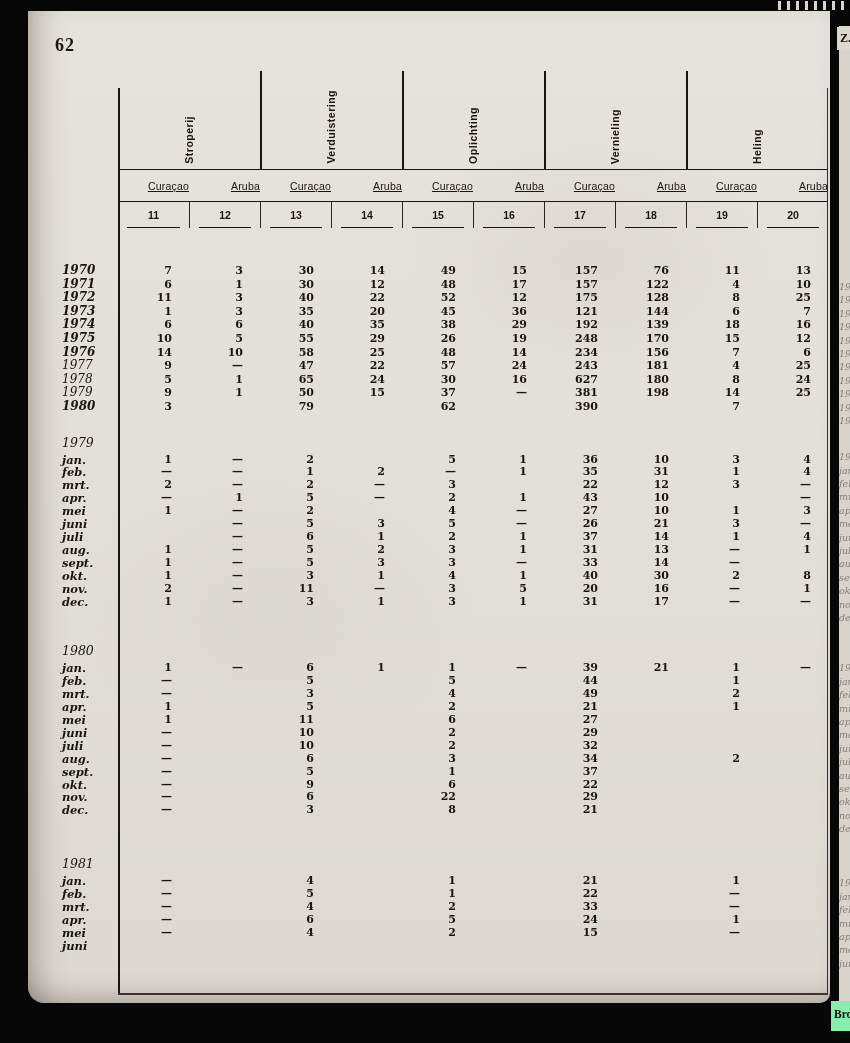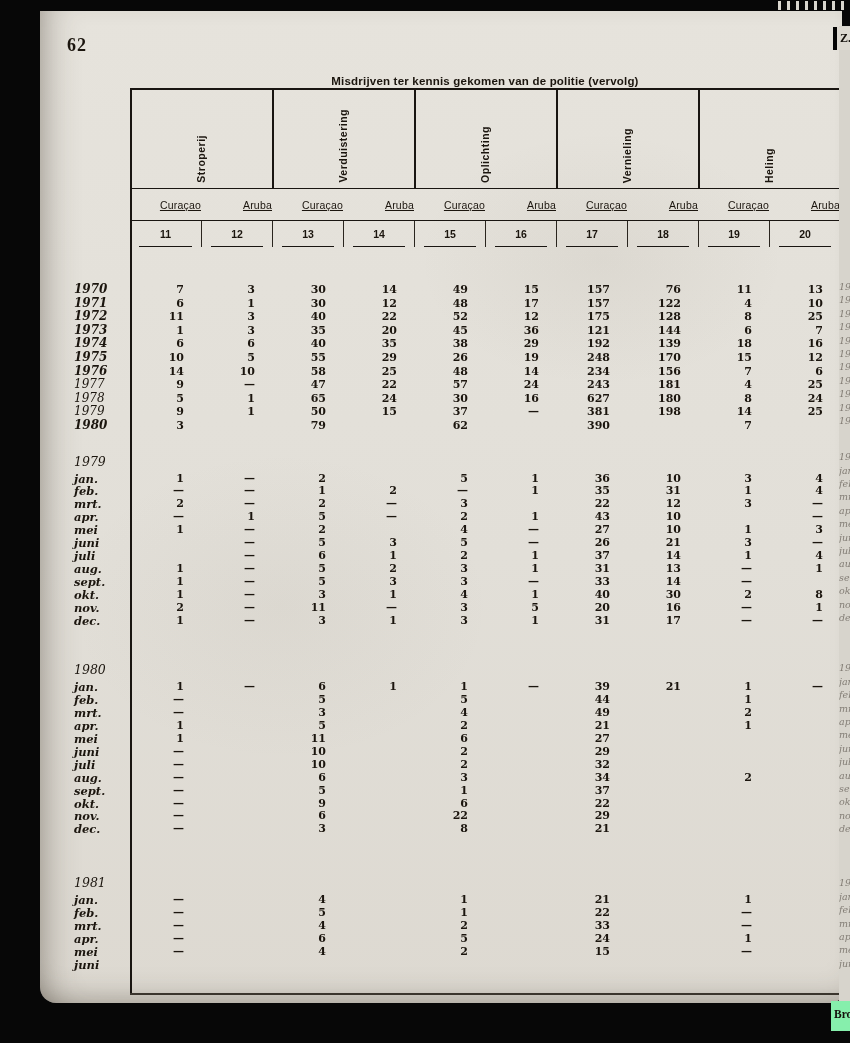--- a/index.html
+++ b/index.html
@@ -5,21 +5,21 @@
   html,body{margin:0;padding:0;}
   body{width:850px;height:1043px;position:relative;overflow:hidden;background:#070707;
        font-family:"Liberation Sans",sans-serif;}
 
   .paper{position:absolute;left:28px;top:11px;width:802px;height:992px;color:#1b150e;
     background:
       radial-gradient(ellipse 260px 180px at 70% 25%, rgba(125,115,98,.08), transparent 70%),
       radial-gradient(ellipse 300px 220px at 30% 60%, rgba(125,115,98,.06), transparent 70%),
       linear-gradient(180deg,#e6e3dc 0%,#e2dfd8 55%,#ddd9d1 100%);
     box-shadow:inset 28px 0 36px -26px rgba(60,52,40,.45), inset 0 -24px 32px -24px rgba(60,52,40,.4);
-    border-radius:0 0 10px 16px;margin-left:12px;}
+    border-radius:0 0 10px 16px;}
 
   .speckles{position:absolute;left:772px;top:1px;width:78px;height:9px;
     background:repeating-linear-gradient(90deg,transparent 0 6px,#d9d6ce 6px 9px);}
 
   .page-num{position:absolute;left:27px;top:24px;font:bold 18px "Liberation Serif",serif;letter-spacing:1px;}
   .page-header{position:absolute;right:4px;top:29px;font:bold 13.5px "Liberation Serif",serif;
     letter-spacing:.6px;word-spacing:3px;}
 
   .tbl{position:absolute;left:10px;top:60px;width:790px;}
   .t-title-row{margin-left:80px;width:710px;height:17px;border-bottom:2px solid #191511;text-align:center;}
@@ -75,23 +75,20 @@
 </style>
 </head>
 <body>
 
 <div class="speckles"></div>
 
 <div class="paper">
   <div class="page-num">62</div>
 
   <div class="tbl">
-    <div class="t-title-row">
-      <span class="t-title">Misdrijven ter kennis gekomen van de politie (vervolg)</span>
-    </div>
 
     <div class="t-band" id="vband">
         <div class="vlabel" style="left: 145px;">Stroperij</div>
         <div class="vlabel" style="left: 287px;">Verduistering</div>
         <div class="vsep" style="left: 222px;"></div>
         <div class="vlabel" style="left: 429px;">Oplichting</div>
         <div class="vsep" style="left: 364px;"></div>
         <div class="vlabel" style="left: 571px;">Vernieling</div>
         <div class="vsep" style="left: 506px;"></div>
         <div class="vlabel" style="left: 713px;">Heling</div>

